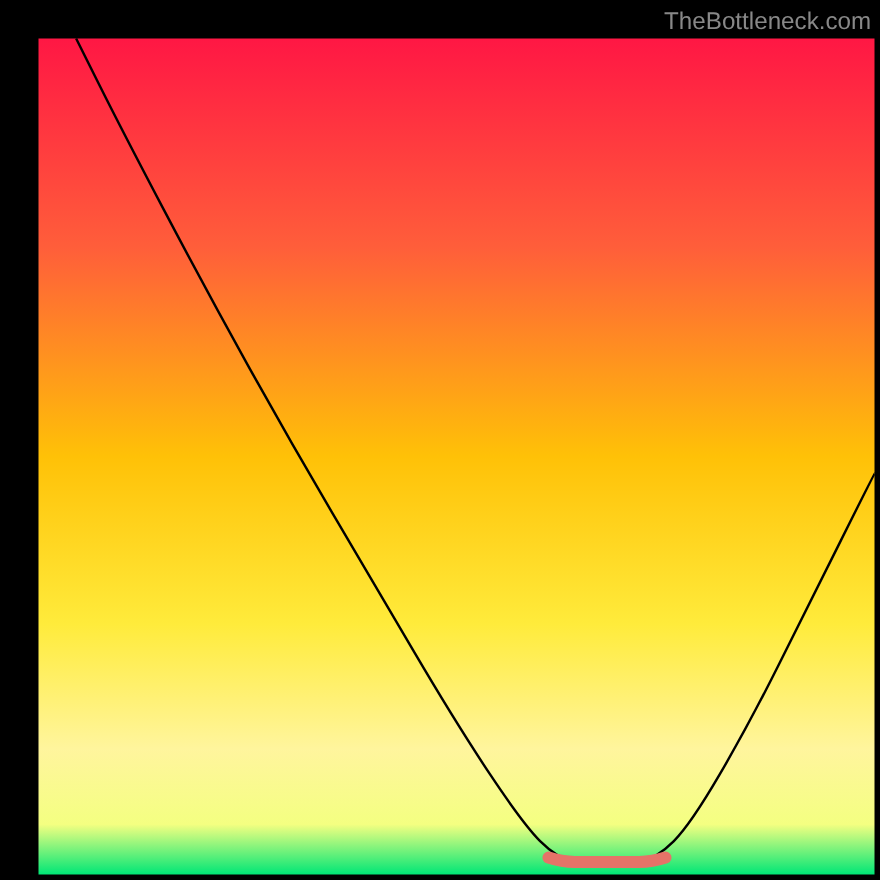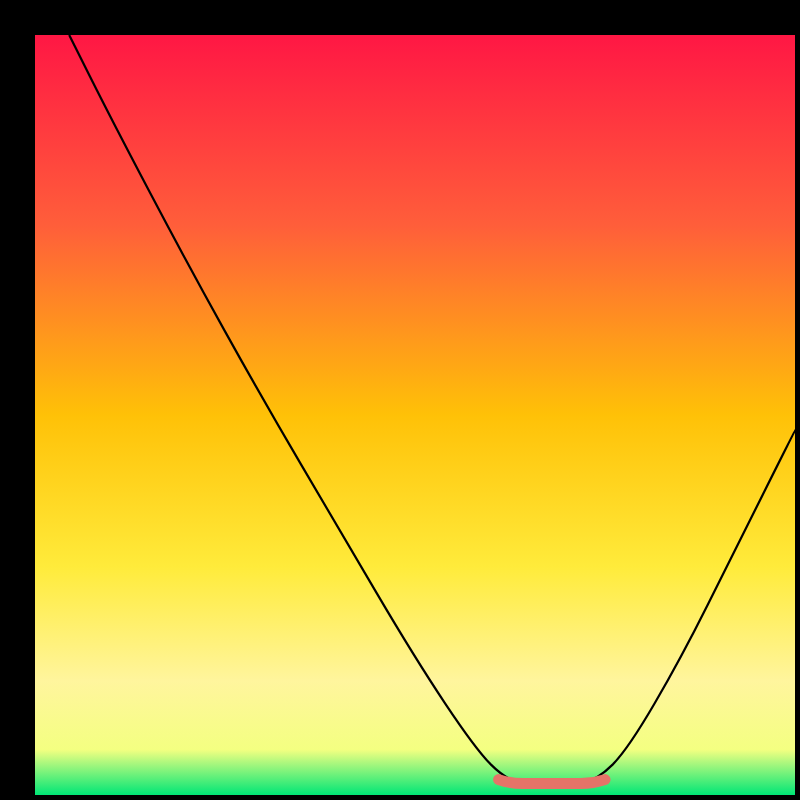--- a/index.html
+++ b/index.html
@@ -26,20 +26,21 @@
     z-index: 10;
   }
   svg {
     display: block;
   }
 </style>
 </head>
 <body>
 <div class="container">
 
+<div class="watermark">TheBottleneck.com</div>
 
 <svg width="800" height="800" viewBox="0 0 800 800">
   <defs>
     <linearGradient id="bg-grad" x1="0" y1="0" x2="0" y2="1">
       <stop id="g0" offset="0%" stop-color="#ff1744"></stop>
       <stop id="g1" offset="25%" stop-color="#ff5e3a"></stop>
       <stop id="g2" offset="50%" stop-color="#ffc107"></stop>
       <stop id="g3" offset="70%" stop-color="#ffeb3b"></stop>
       <stop id="g4" offset="85%" stop-color="#fff59d"></stop>
       <stop id="g5" offset="94%" stop-color="#f4ff81"></stop>

